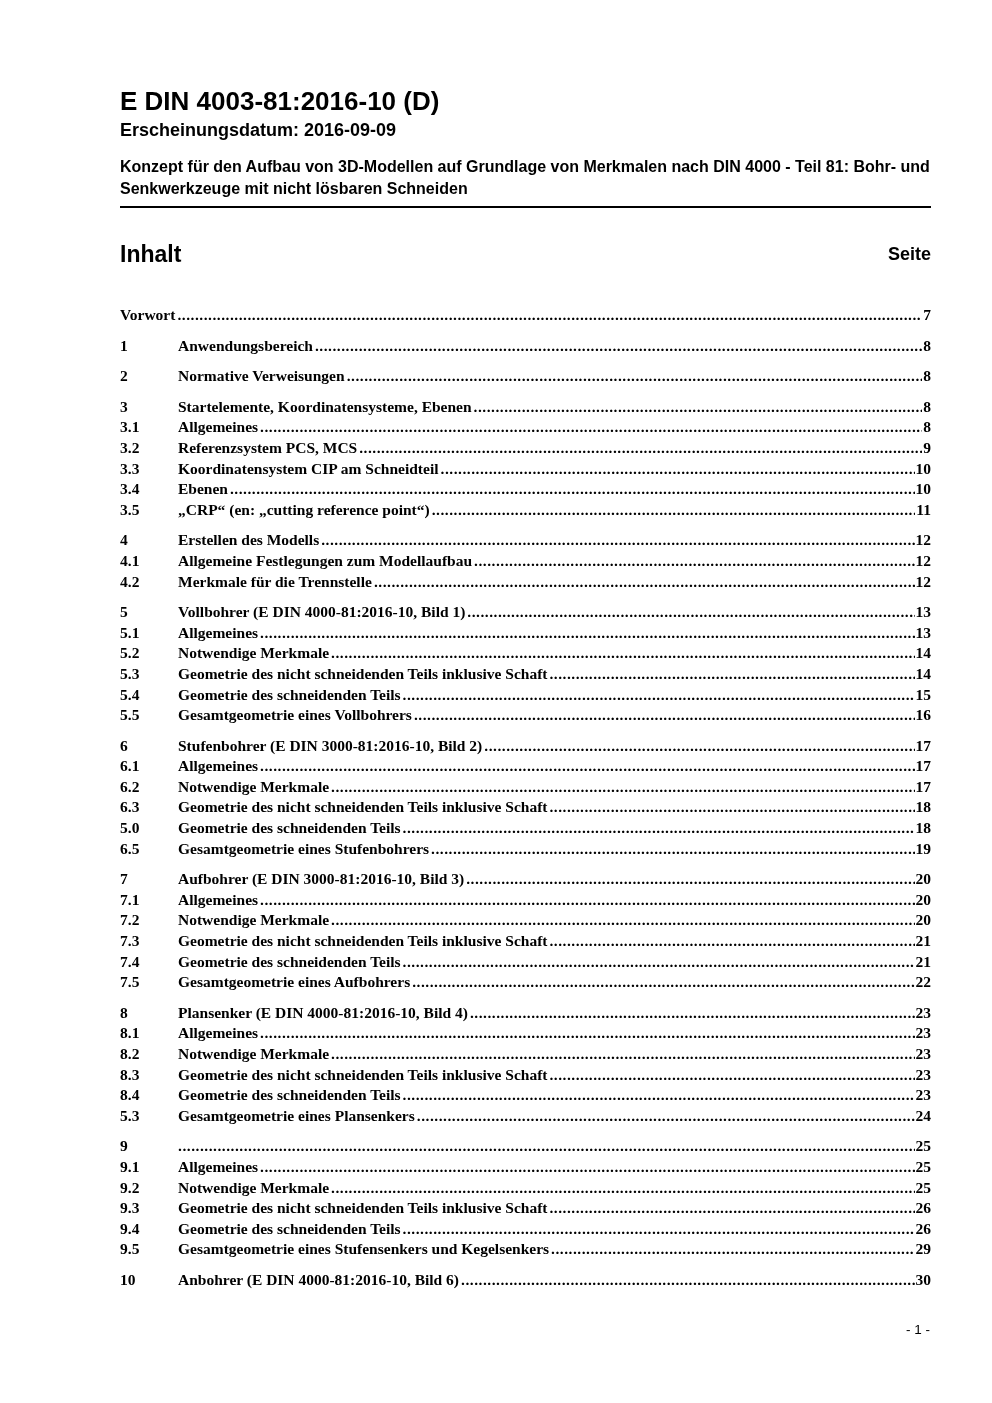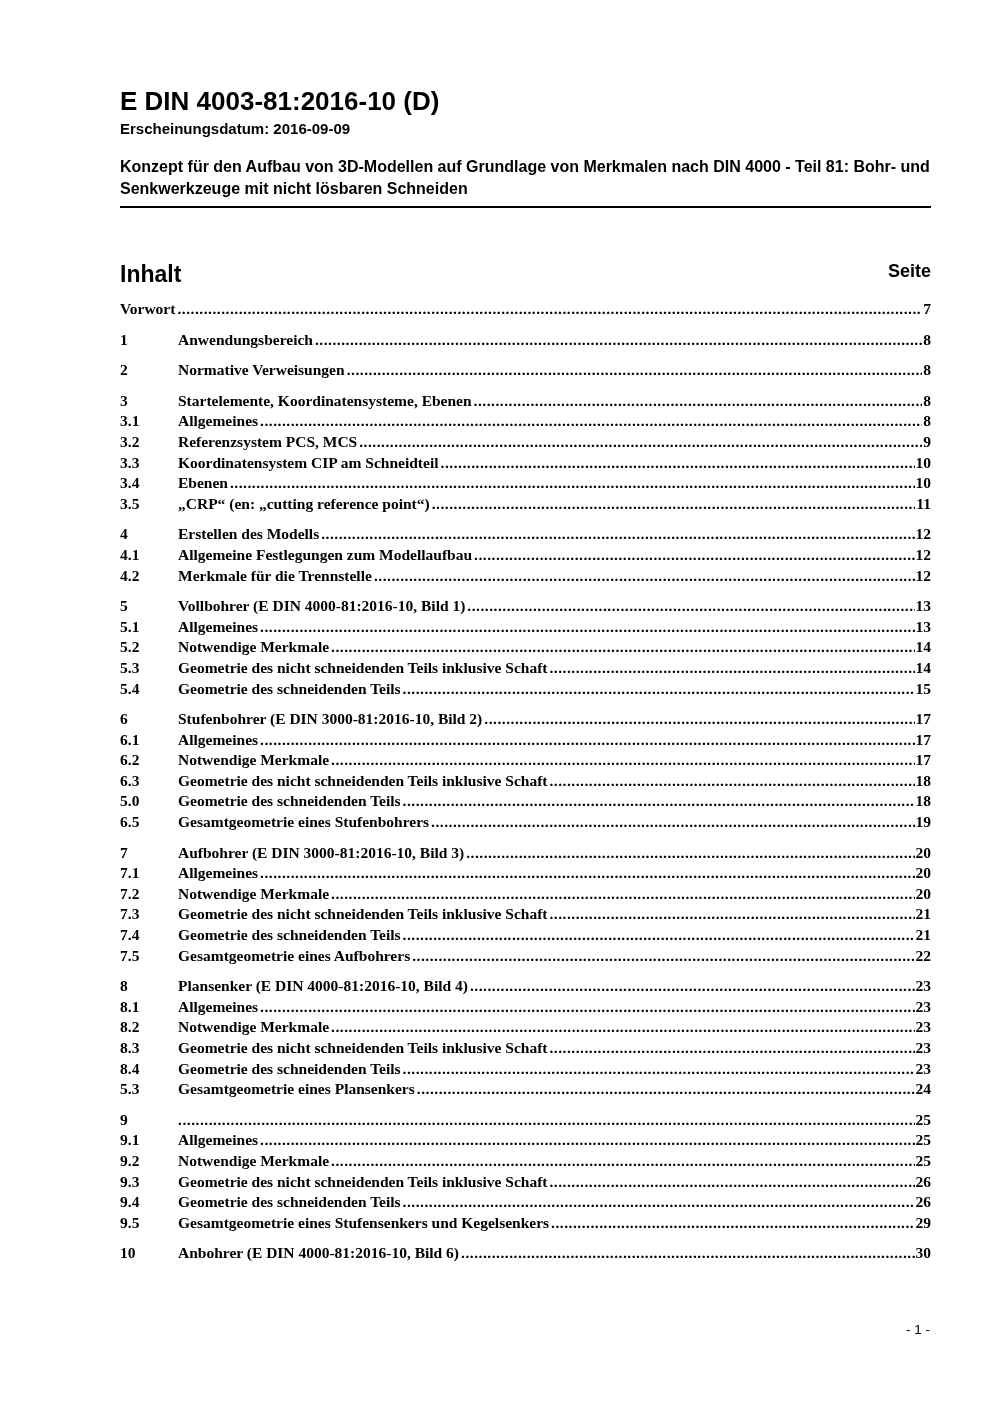--- a/index.html
+++ b/index.html
@@ -29,21 +29,21 @@
     left: 0;
     font-size: 26px;
     font-weight: 700;
     line-height: 30px;
     white-space: nowrap;
   }
   .release-date {
     position: absolute;
     top: 120px;
     left: 0;
-    font-size: 15px;
+    font-size: 18px;
     font-weight: 700;
     white-space: nowrap;
   }
   .doc-title {
     position: absolute;
     top: 156px;
     left: 0;
     width: 811px;
     font-size: 16px;
     font-weight: 700;
@@ -58,22 +58,21 @@
     border-bottom: 2px solid #000;
   }
   
   .toc-header {
     position: absolute;
     top: 241px;
     left: 0;
     width: 811px;
     display: flex;
     justify-content: space-between;
-    align-items: flex-start;
-    margin-top: 20px;
+    align-items: center;
   }
   .toc-heading {
     font-size: 23px;
     font-weight: 700;
   }
   .page-col-label {
     font-size: 18px;
     font-weight: 700;
   }
   
@@ -85,21 +84,21 @@
     font-family: "Liberation Serif", serif;
     font-weight: 700;
     font-size: 15.5px;
     line-height: 20.6px;
   }
   .toc-row {
     display: flex;
     align-items: baseline;
   }
   .toc-row.group { margin-top: 10px; }
-  .toc-row.group:first-child { margin-top: 0; }
+  .toc-row.group:first-child { margin-top: 6px; }
   .toc-num {
     flex: none;
     width: 58px;
   }
   .toc-title {
     flex: none;
     white-space: nowrap;
     padding-right: 2px;
     max-width: 700px;
     overflow: hidden;
@@ -244,20 +243,26 @@
     <span class="toc-title">Geometrie des nicht schneidenden Teils inklusive Schaft</span>
     <span class="toc-leader"></span>
     <span class="toc-page">14</span>
   </div>
         <div class="toc-row">
     <span class="toc-num">5.4</span>
     <span class="toc-title">Geometrie des schneidenden Teils</span>
     <span class="toc-leader"></span>
     <span class="toc-page">15</span>
   </div>
+        <div class="toc-row">
+    <span class="toc-num">5.5</span>
+    <span class="toc-title">Gesamtgeometrie eines Vollbohrers</span>
+    <span class="toc-leader"></span>
+    <span class="toc-page">16</span>
+  </div>
         <div class="toc-row group">
     <span class="toc-num">6</span>
     <span class="toc-title">Stufenbohrer (E DIN 3000-81:2016-10, Bild 2)</span>
     <span class="toc-leader"></span>
     <span class="toc-page">17</span>
   </div>
         <div class="toc-row">
     <span class="toc-num">6.1</span>
     <span class="toc-title">Allgemeines</span>
     <span class="toc-leader"></span>

